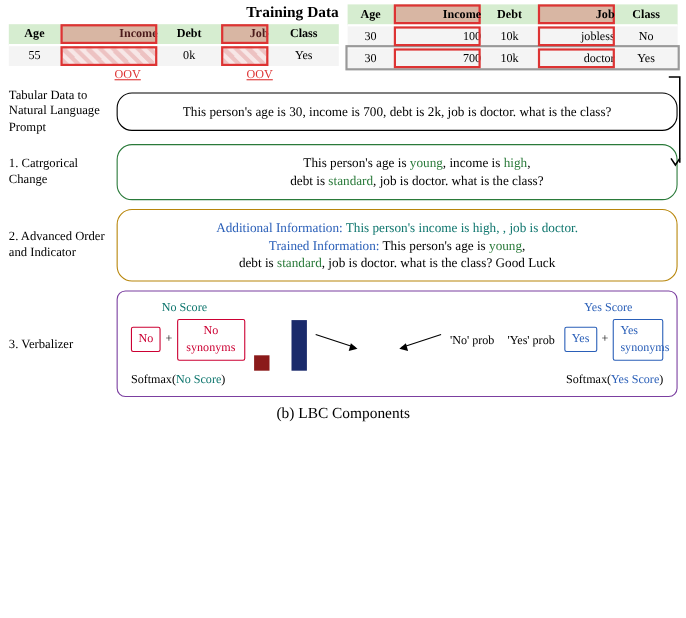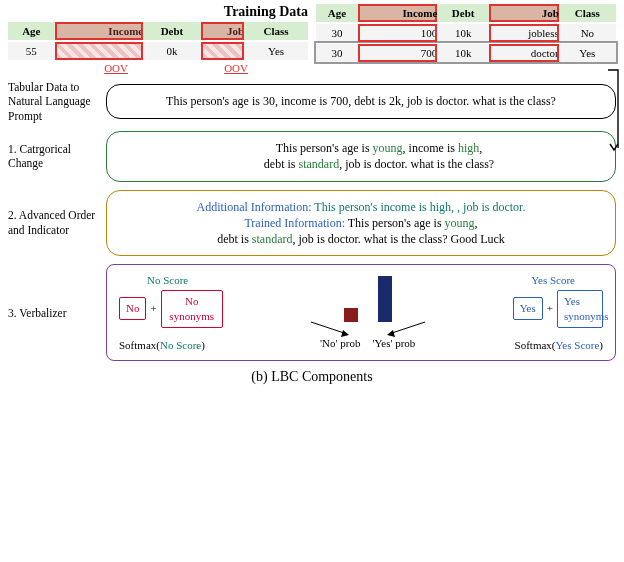--- a/index.html
+++ b/index.html
@@ -139,21 +139,21 @@
         <div class="verb-side" style="align-items:flex-start">
           <div class="clr-red" style="margin-left:28px">No Score</div>
           <div class="verb-top">
             <div class="verb-box vb-red">No</div>
             <div>+</div>
             <div class="verb-box vb-red" style="text-align:center;width:62px">No synonyms</div>
           </div>
           <div style="margin-top:8px"><span>Softmax(</span><span class="clr-red">No Score</span><span>)</span></div>
         </div>
 
-        <div style="display:flex;flex-direction:column;align-items:center">
+        <div style="display:flex;flex-direction:row;align-items:center">
           <div class="bars">
             <div class="bar bar-no"></div>
             <div class="bar bar-yes"></div>
           </div>
           <svg width="130" height="20" style="margin-top:-2px">
             <line x1="8" y1="2" x2="44" y2="14" stroke="#000"></line>
               <path d="M40 10 L46 15 L38 17 Z" fill="#000"></path>
             <line x1="122" y1="2" x2="86" y2="14" stroke="#000"></line>
               <path d="M90 10 L84 15 L92 17 Z" fill="#000"></path>
           </svg>

